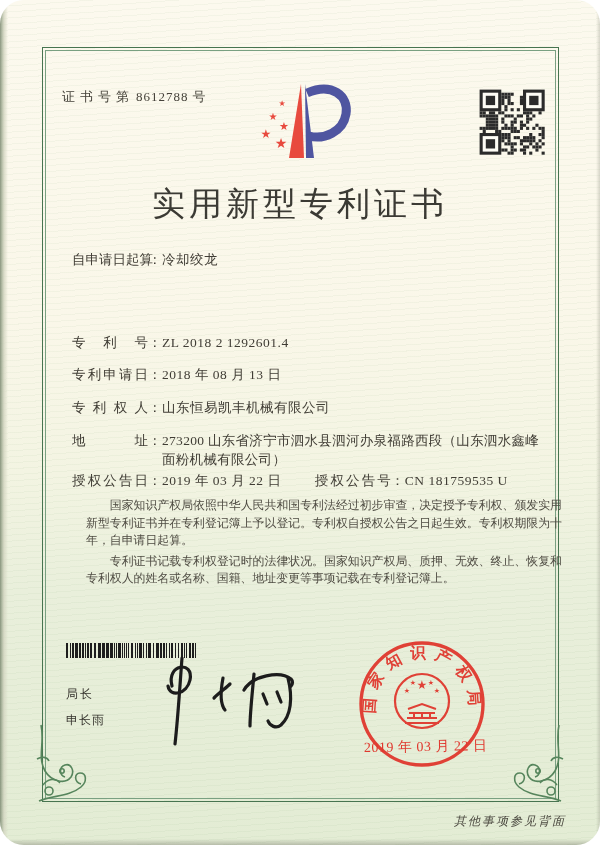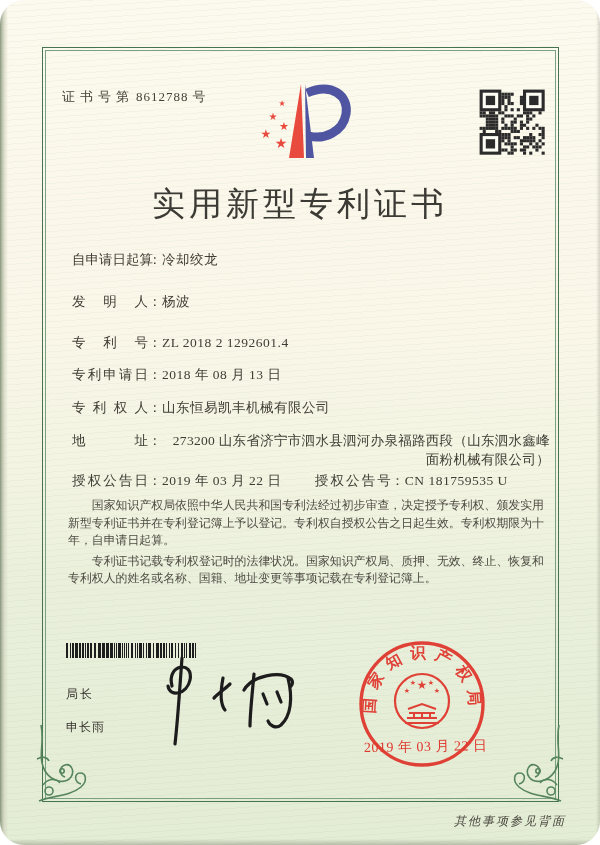--- a/index.html
+++ b/index.html
@@ -30,31 +30,31 @@
   .qr{position:absolute;left:477px;top:87px;width:72px;height:72px;}
 
   .title{position:absolute;left:0;top:182px;width:100%;text-align:center;
     font-size:33px;letter-spacing:4px;color:#3b3a34;font-weight:500;}
 
   .row{position:absolute;left:72px;font-size:13.5px;color:#403d35;line-height:19px;white-space:nowrap;}
   .flabel{display:inline-block;width:76px;text-align:justify;text-align-last:justify;vertical-align:top;}
   .fcolon{display:inline-block;width:14px;vertical-align:top;}
   .fvalue{display:inline-block;vertical-align:top;letter-spacing:.5px;}
   .row.address{white-space:normal;}
-  .row.address .fvalue{width:388px;letter-spacing:.3px;text-align:right;}
+  .row.address .fvalue{width:388px;letter-spacing:.3px;}
   .pair2{display:inline-block;margin-left:30px;}
 
-  .paras{position:absolute;left:68px;top:497px;width:476px;}
+  .paras{position:absolute;left:86px;top:497px;width:476px;}
   .paras p{margin:0 0 3px 0;text-indent:2em;font-size:11.9px;line-height:17.6px;
     color:#4e4b42;text-align:justify;}
 
   .barcode{position:absolute;left:66px;top:643px;width:134px;height:15px;}
 
   .director{position:absolute;left:66px;top:686px;font-size:12px;color:#35332d;letter-spacing:2px;}
-  .director .nm{margin-top:16px;letter-spacing:1px;font-family:Liberation Mono, monospace;}
+  .director .nm{margin-top:9px;letter-spacing:1px;font-family:Liberation Mono, monospace;}
 
   .signature{position:absolute;left:128px;top:652px;width:180px;height:104px;}
 
   .seal{position:absolute;left:352px;top:633px;width:140px;height:146px;opacity:.95;}
   .seal-date{position:absolute;left:364px;top:738px;font-size:14px;color:#e0382e;
     letter-spacing:.5px;font-weight:500;transform:rotate(-1deg);white-space:nowrap;}
 
   .page-num{position:absolute;left:0;top:775px;width:100%;text-align:center;
     font-size:12px;color:#524f46;letter-spacing:1px;}
   .footer-note{position:absolute;left:0;right:34px;top:813px;text-align:right;
@@ -239,23 +239,20 @@
       <rect x="2.6" y="46" width="21.7" height="21.7" fill="#2b2b2b"></rect>
       <rect x="5.7" y="49.1" width="15.5" height="15.5" fill="#fdfcf5"></rect>
       <rect x="8.8" y="52.2" width="9.3" height="9.3" fill="#2b2b2b"></rect>
     </svg>
 
   <div class="title">实用新型专利证书</div>
 
   <div class="row" style="top:250px">
     <span class="flabel">自申请日起算</span><span class="fcolon">：</span><span class="fvalue">冷却绞龙</span>
   </div>
-  <div class="row" style="top:292px">
-    <span class="flabel">发明人</span><span class="fcolon">：</span><span class="fvalue">杨波</span>
-  </div>
   <div class="row" style="top:333px">
     <span class="flabel">专利号</span><span class="fcolon">：</span><span class="fvalue">ZL 2018 2 1292601.4</span>
   </div>
   <div class="row" style="top:365px">
     <span class="flabel">专利申请日</span><span class="fcolon">：</span><span class="fvalue">2018 年 08 月 13 日</span>
   </div>
   <div class="row" style="top:398px">
     <span class="flabel">专利权人</span><span class="fcolon">：</span><span class="fvalue">山东恒易凯丰机械有限公司</span>
   </div>
   <div class="row address" style="top:431px">

